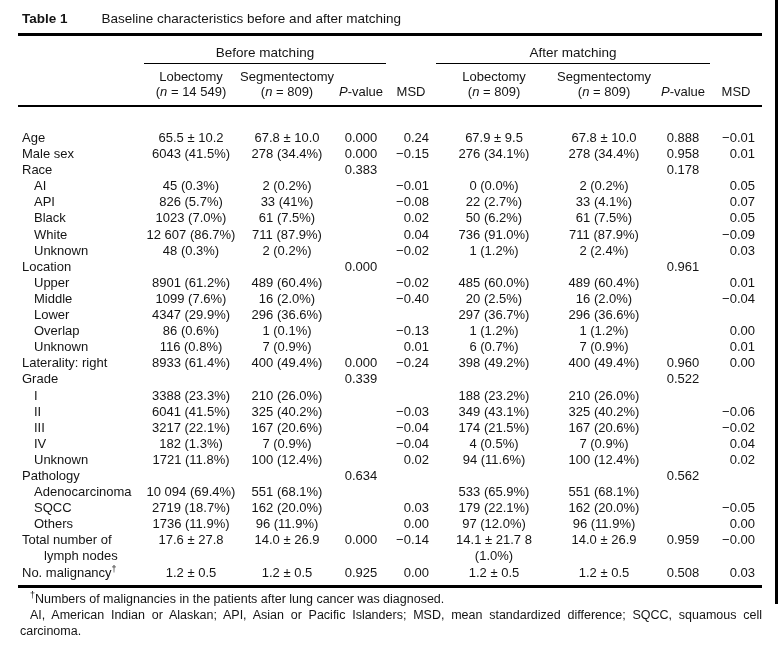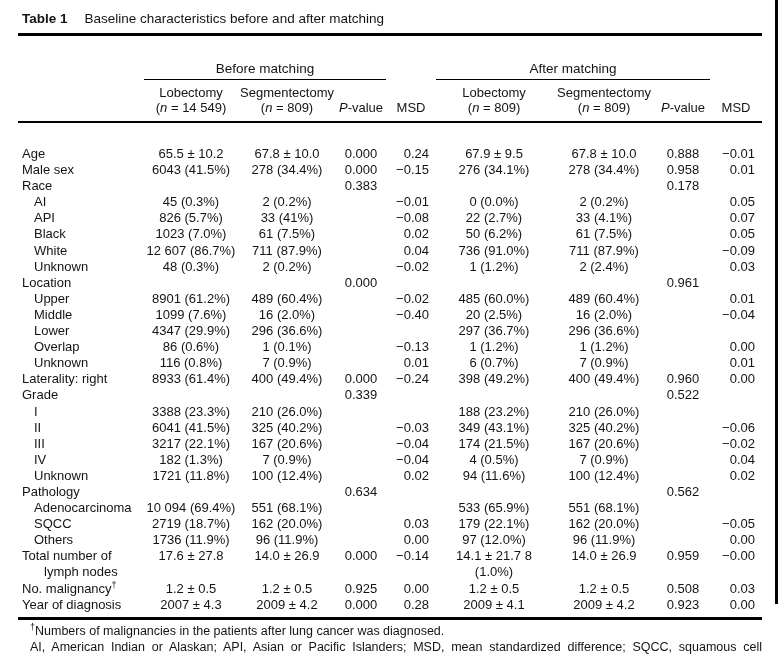--- a/index.html
+++ b/index.html
@@ -11,32 +11,32 @@
   }
   .page-edge{
     position:absolute;top:0;right:2px;width:3px;height:604px;
     background:#000;
   }
   .content{
     box-sizing:border-box;width:780px;padding:9px 18px 0 18px;
   }
   
   .titlebar{
-    display:flex;align-items:baseline;gap:17px;
+    display:flex;align-items:baseline;gap:34px;
     padding:2px 0 7px 4px;
     border-bottom:3px solid #000;
     font-size:13.5px;
   }
   .titlebar .tlabel{font-weight:bold;}
   .titlebar .tcaption{font-weight:normal;}
   
   table{width:100%;border-collapse:collapse;table-layout:fixed;margin-top:0;}
   th,td{font-weight:normal;vertical-align:top;padding:0;}
   thead th{font-size:13px;line-height:15px;}
-  tr.spanrow th{padding-top:25px;padding-bottom:3px;font-size:13.5px;}
+  tr.spanrow th{padding-top:9px;padding-bottom:3px;font-size:13.5px;}
   tr.spanrow th.spanner{border-bottom:1.5px solid #000;text-align:center;}
   tr.colrow th{vertical-align:bottom;text-align:center;padding:5px 0 6px 0;}
   tr.colrow{border-bottom:2px solid #000;}
   .nline i{font-style:italic;}
   .pv i{font-style:italic;}
   tbody{border-bottom:3px solid #000;}
   tbody tr:first-child td{padding-top:23px;}
   tbody tr:last-child td{padding-bottom:4px;}
   tbody td{font-size:13px;line-height:16.1px;text-align:center;}
   td.lbl{text-align:left;padding-left:26px;text-indent:-22px;}
@@ -395,31 +395,20 @@
           <td class="lbl">No. malignancy<sup>†</sup></td>
           <td>1.2 ± 0.5</td>
           <td>1.2 ± 0.5</td>
           <td>0.925</td>
           <td class="msdcol">0.00</td>
           <td>1.2 ± 0.5</td>
           <td>1.2 ± 0.5</td>
           <td>0.508</td>
           <td class="msdcol">0.03</td>
         </tr>
-        <tr>
-          <td class="lbl">Year of diagnosis</td>
-          <td>2007 ± 4.3</td>
-          <td>2009 ± 4.2</td>
-          <td>0.000</td>
-          <td class="msdcol">0.28</td>
-          <td>2009 ± 4.1</td>
-          <td>2009 ± 4.2</td>
-          <td>0.923</td>
-          <td class="msdcol">0.00</td>
-        </tr>
       </tbody>
   </table>
 
   <div class="footnotes">
     <p class="fn"><sup>†</sup><span>Numbers of malignancies in the patients after lung cancer was diagnosed.</span></p>
     <p class="fn justify"><span>AI, American Indian or Alaskan; API, Asian or Pacific Islanders; MSD, mean standardized difference; SQCC, squamous cell carcinoma.</span></p>
   </div>
 
 </div>
 

